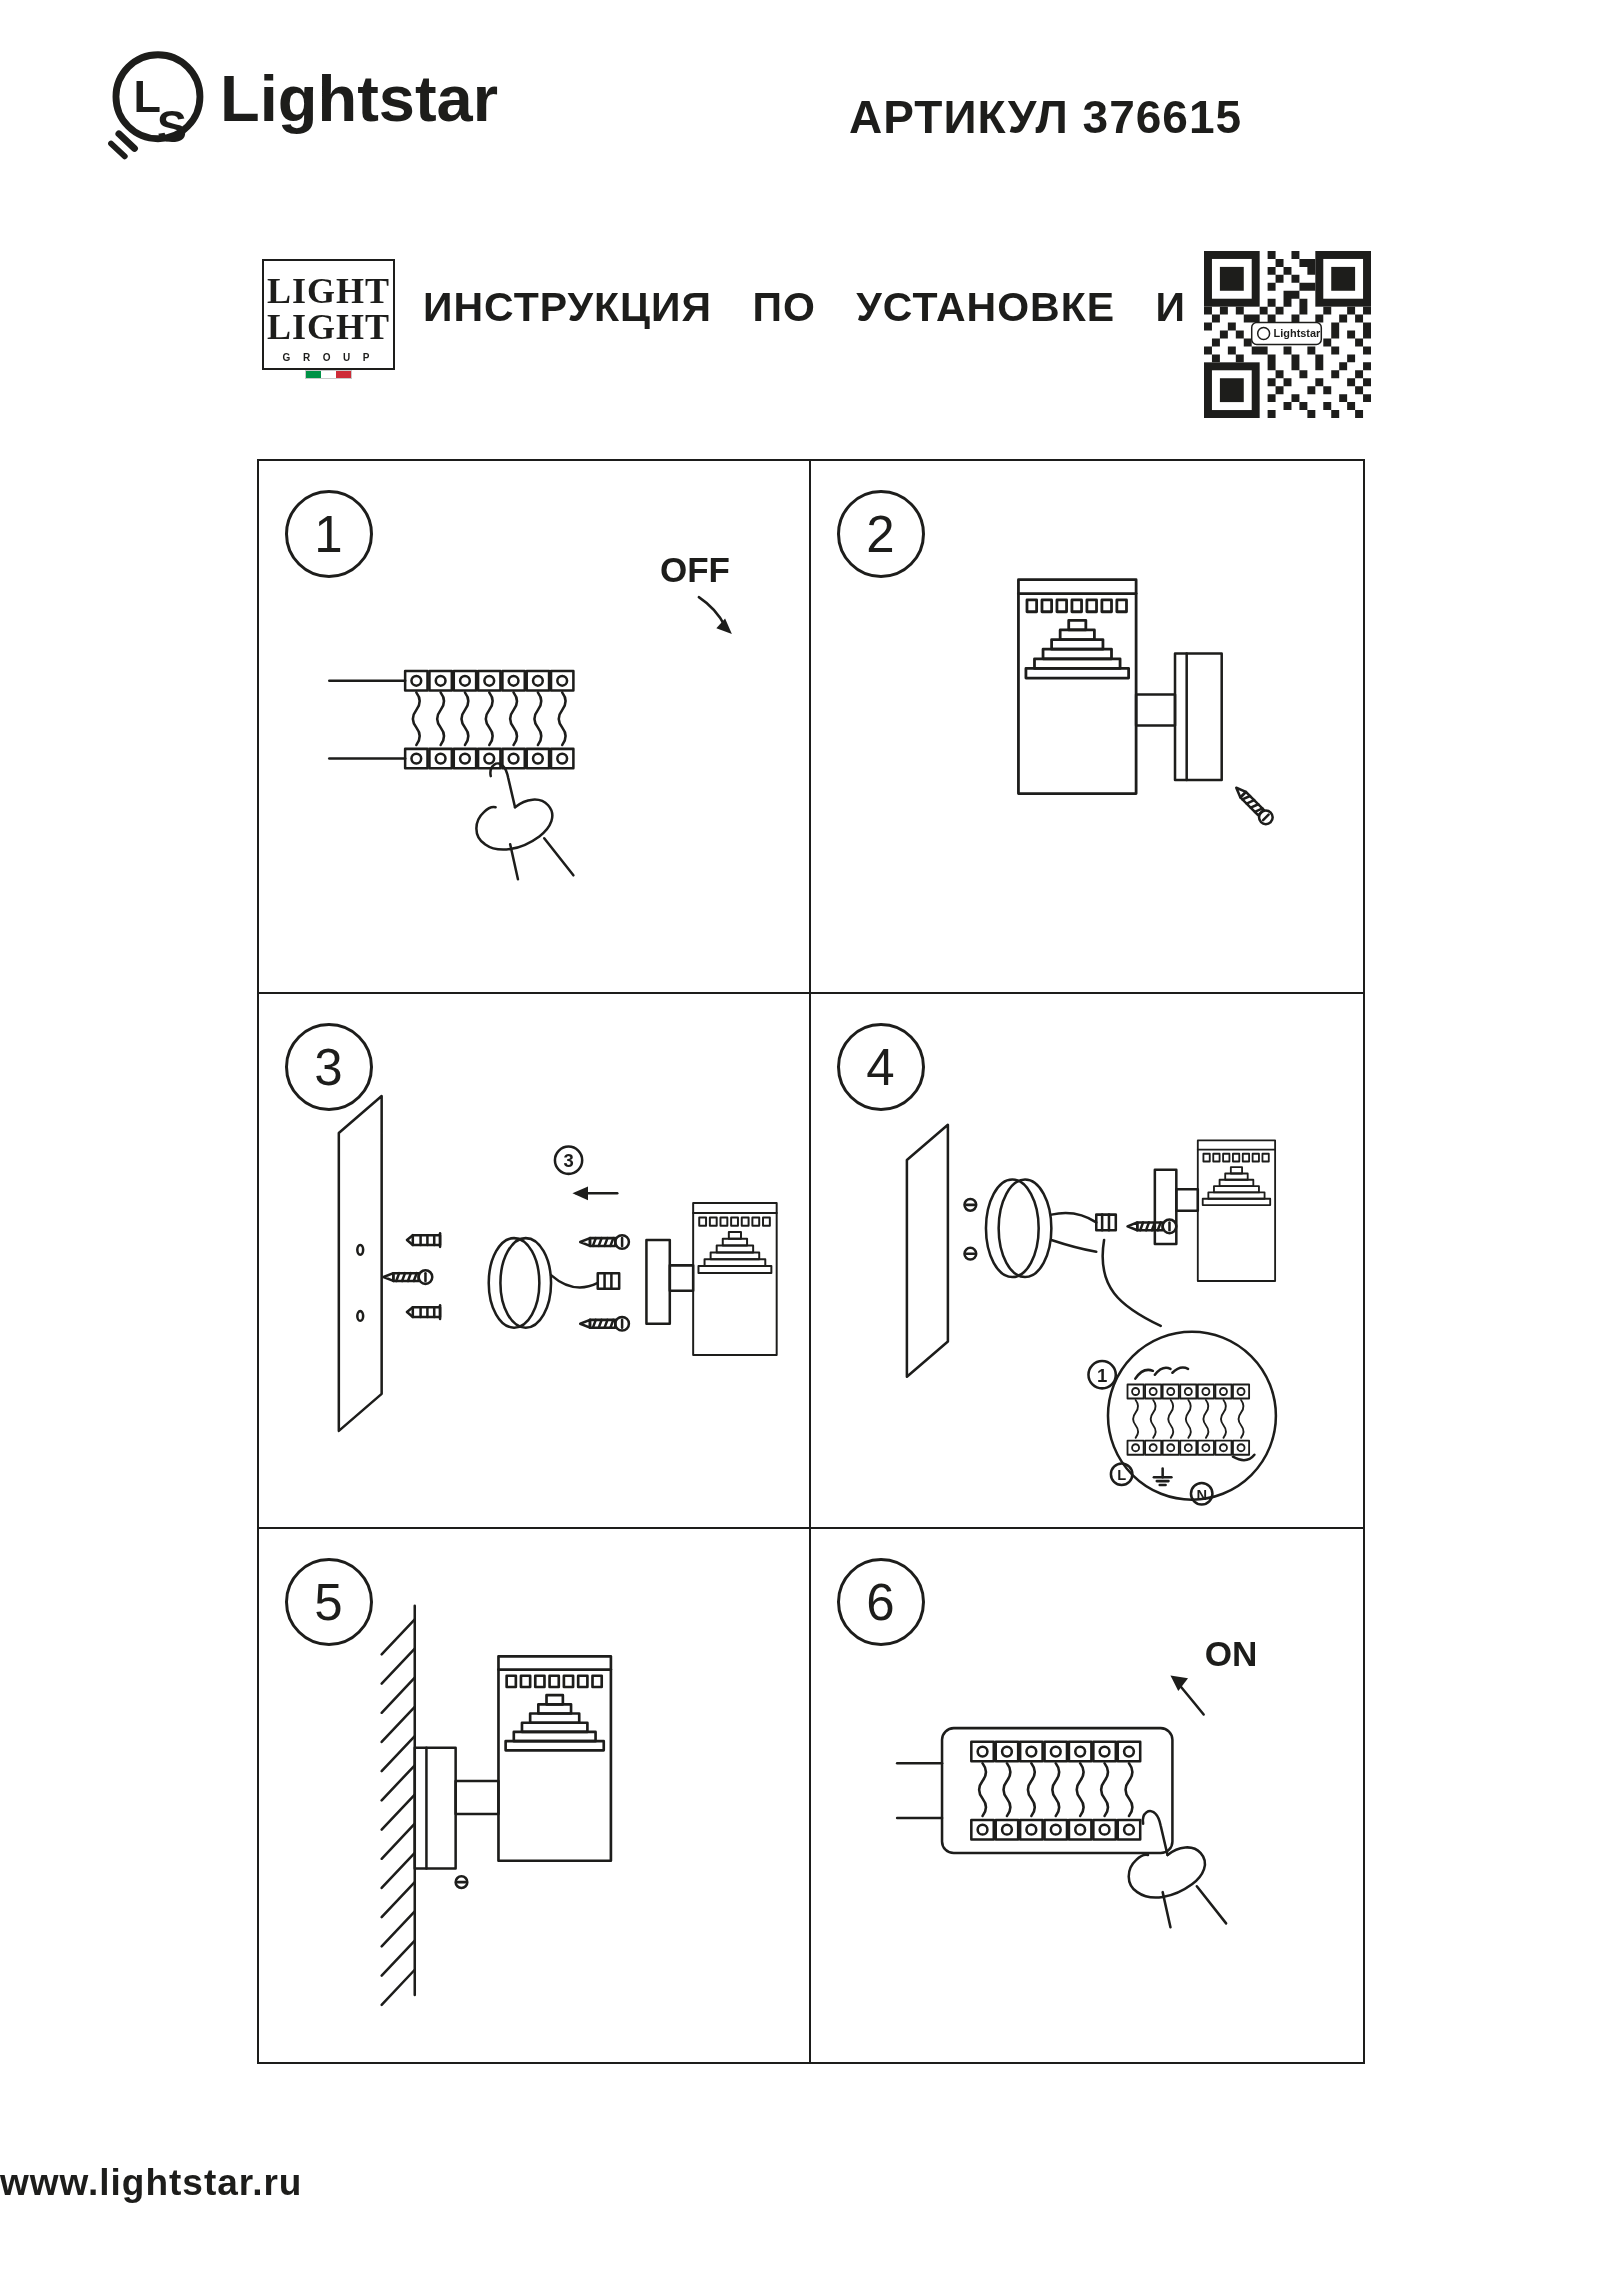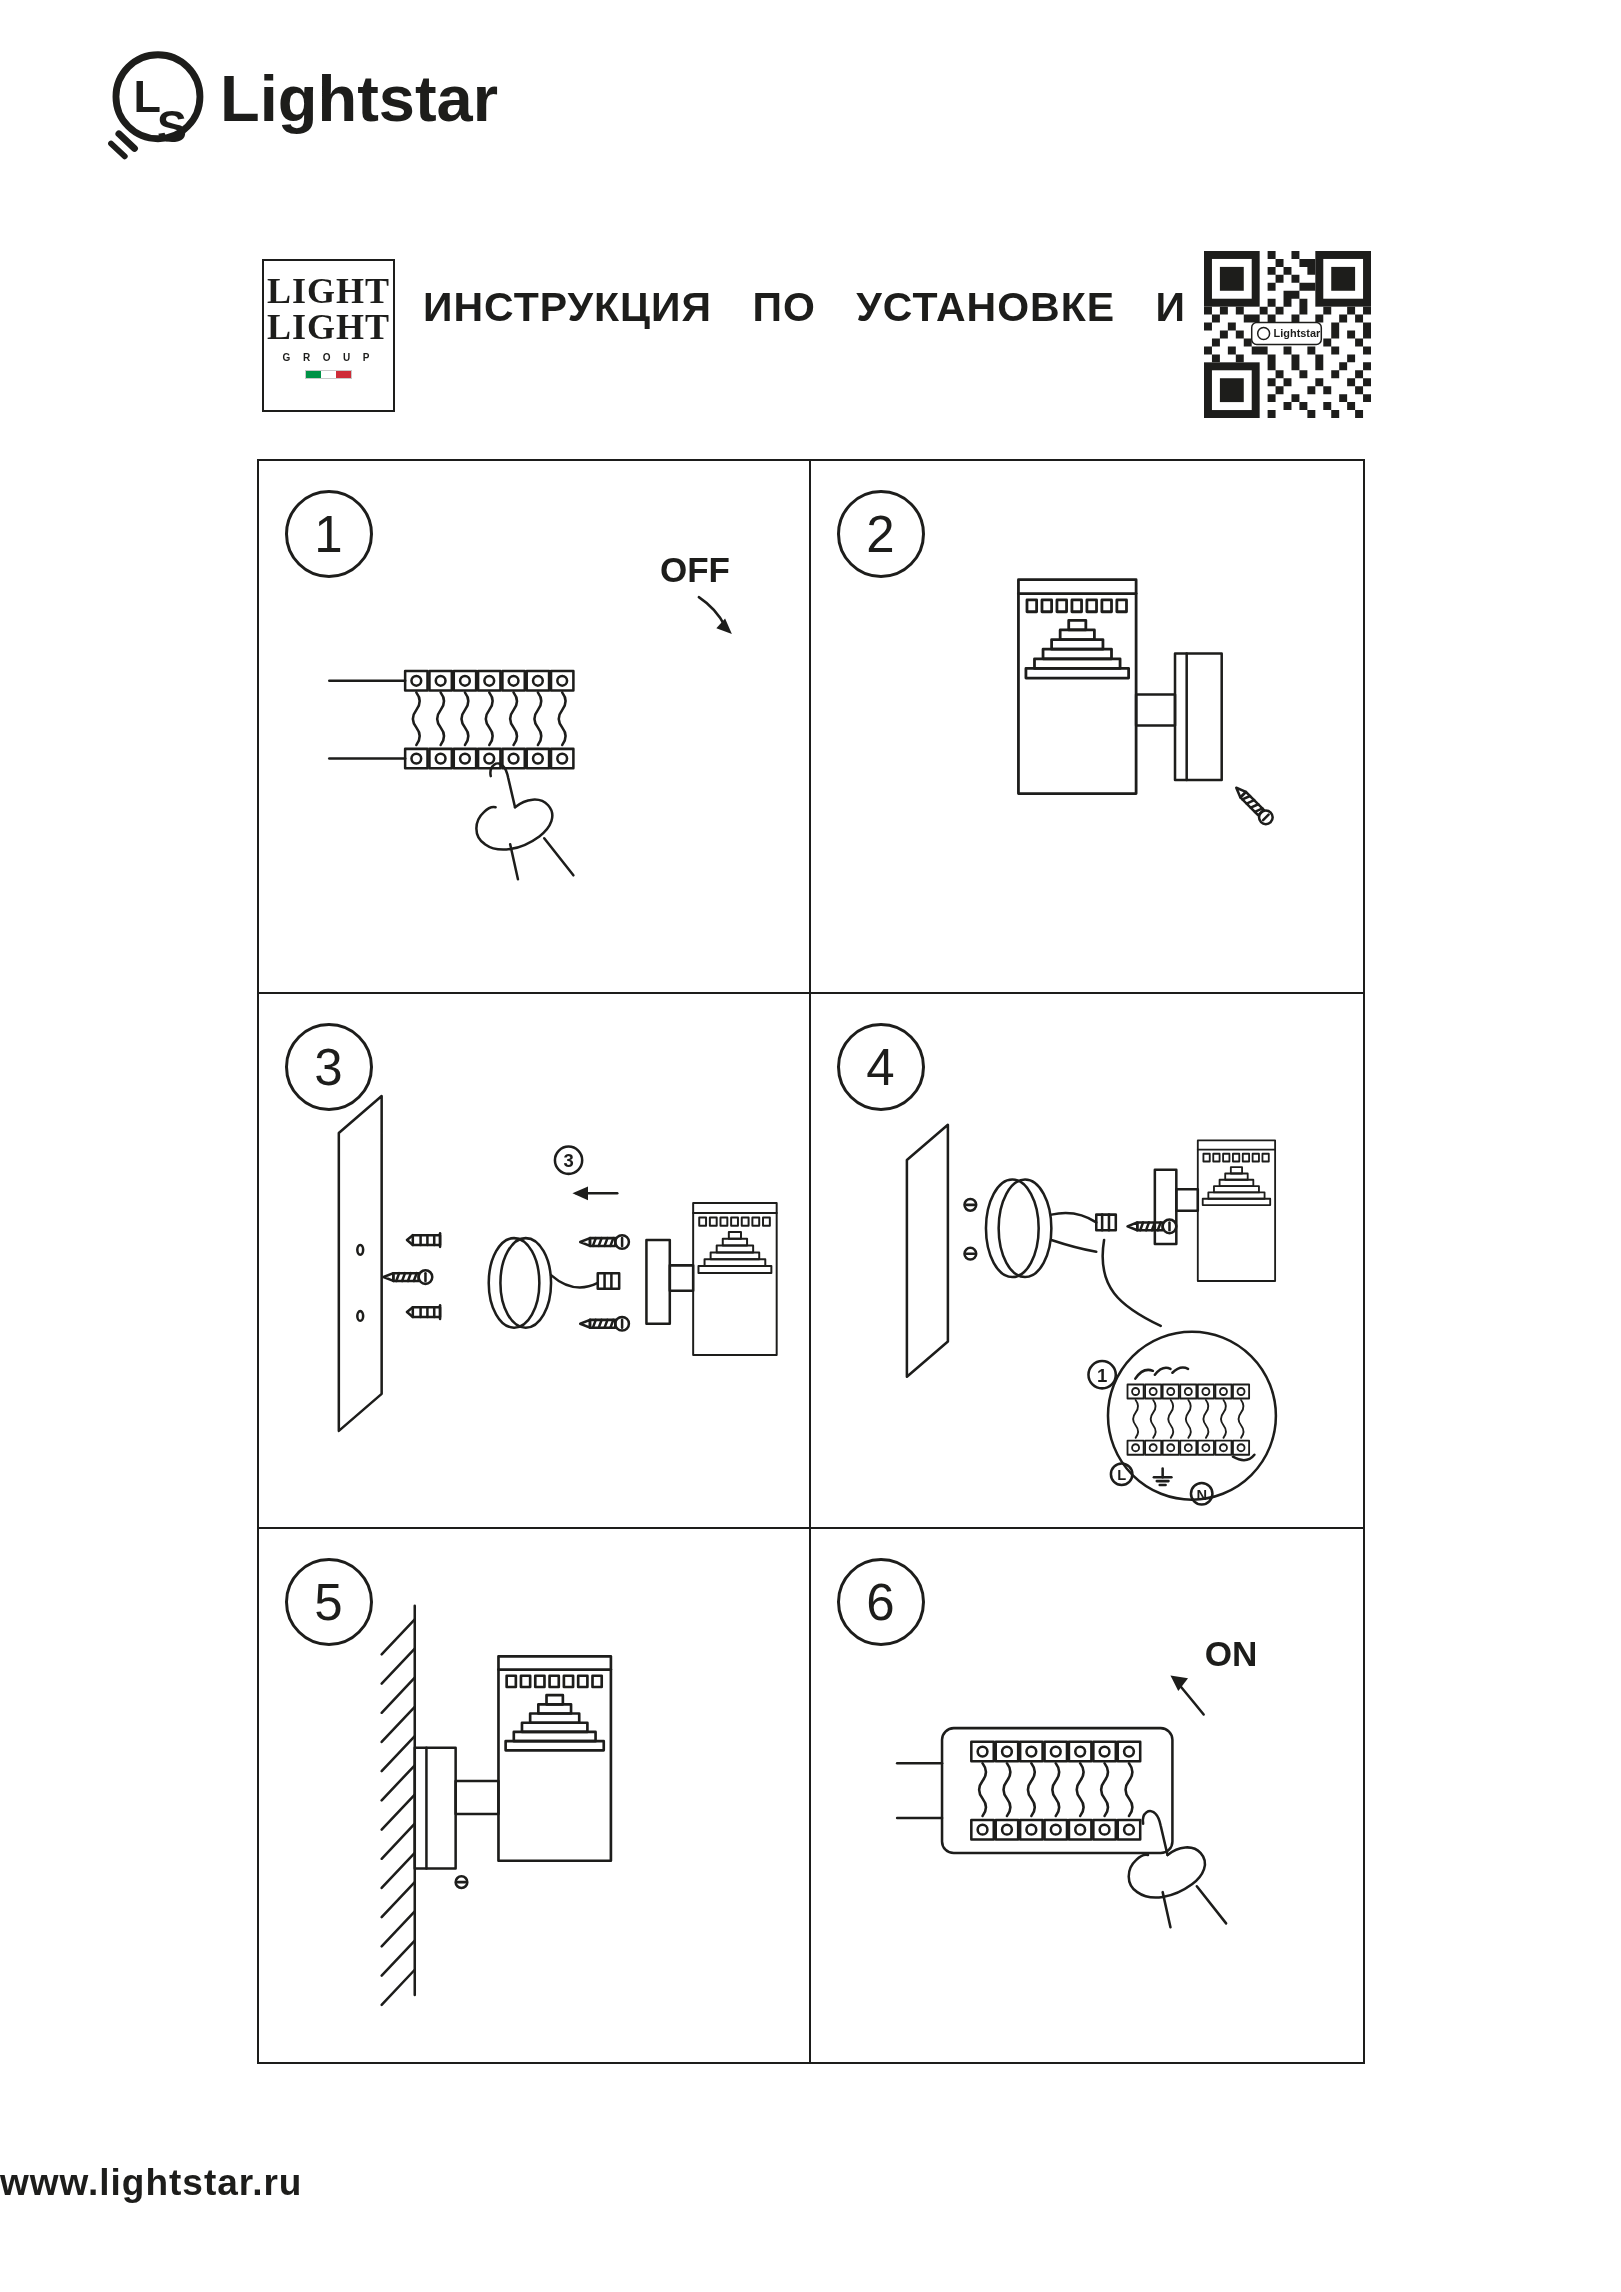--- a/index.html
+++ b/index.html
@@ -6,21 +6,21 @@
   html,body { background:#9a9a9a; }
   .page { position:relative; width:1621px; height:2293px; background:#ffffff;
           font-family:"Liberation Sans", sans-serif; color:#1d1d1b; margin:0 auto; overflow:hidden; }
 
   
   .brand-icon { position:absolute; left:98px; top:44px; }
   .brand-name { position:absolute; left:220px; top:61px; font-size:65px; font-weight:bold; letter-spacing:0; }
   .article    { position:absolute; left:849px; top:90px; font-size:46px; font-weight:bold; letter-spacing:1px; }
 
   
-  .logo-box { position:absolute; left:262px; top:259px; width:133px; height:153px;
+  .logo-box { position:absolute; left:262px; top:259px; width:133px; height:111px;
               border:2.9px solid #1d1d1b; text-align:center; padding-top:11.8px;
               font-family:"Liberation Serif", serif; }
   .lb1,.lb2 { font-size:36px; font-weight:bold; line-height:1.0; letter-spacing:1px; }
   .lb3 { font-size:10px; font-weight:bold; letter-spacing:4.9px; margin-top:6.9px;
          font-family:"Liberation Sans", sans-serif; }
   .lb-flag { margin:6.9px auto 0; width:47px; height:9.8px; display:flex; border:1px solid #c9c9c9; }
   .lb-flag i { flex:1; display:block; }
   .lb-flag .fg { background:#009246; } .lb-flag .fw { background:#ffffff; } .lb-flag .fr { background:#ce2b37; }
 
   
@@ -141,20 +141,21 @@
 <div class="page">
 
   <svg class="brand-icon" width="116" height="125" viewBox="0 0 118 128">
     <circle cx="61" cy="54" r="43" fill="none" stroke="#1d1d1b" stroke-width="7"></circle>
     <line x1="21" y1="92" x2="37" y2="107" stroke="#1d1d1b" stroke-width="7" stroke-linecap="round"></line>
     <line x1="13" y1="102" x2="27" y2="115" stroke="#1d1d1b" stroke-width="6" stroke-linecap="round"></line>
     <text class="txt" x="36" y="70" font-size="46">L</text>
     <text class="txt" x="60" y="100" font-size="46">S</text>
   </svg>
   <div class="brand-name">Lightstar</div>
+  <div class="article">АРТИКУЛ 376615</div>
 
   <div class="logo-box">
     <div class="lb1">LIGHT</div>
     <div class="lb2">LIGHT</div>
     <div class="lb3">G R O U P</div>
     <div class="lb-flag">
         <i class="fg"></i>
         <i class="fw"></i>
         <i class="fr"></i>
       </div>

